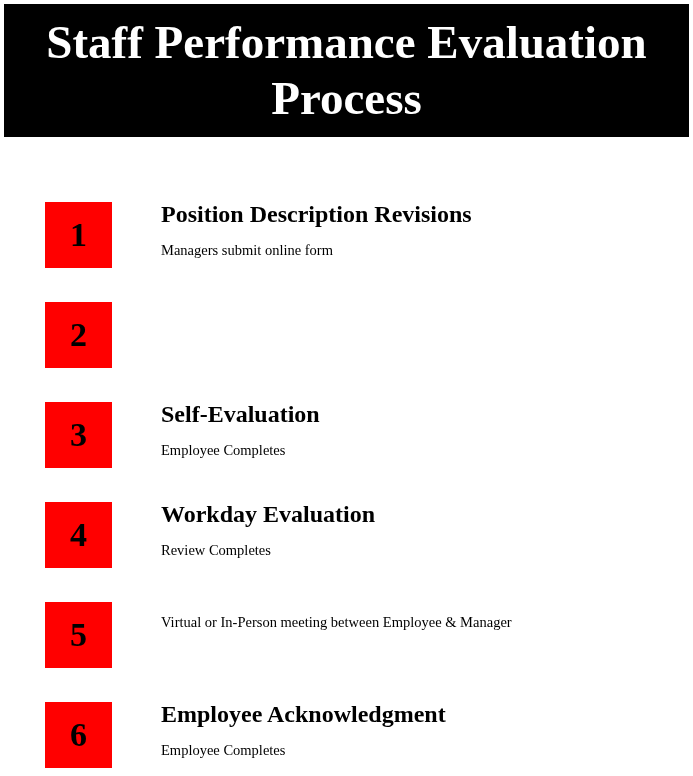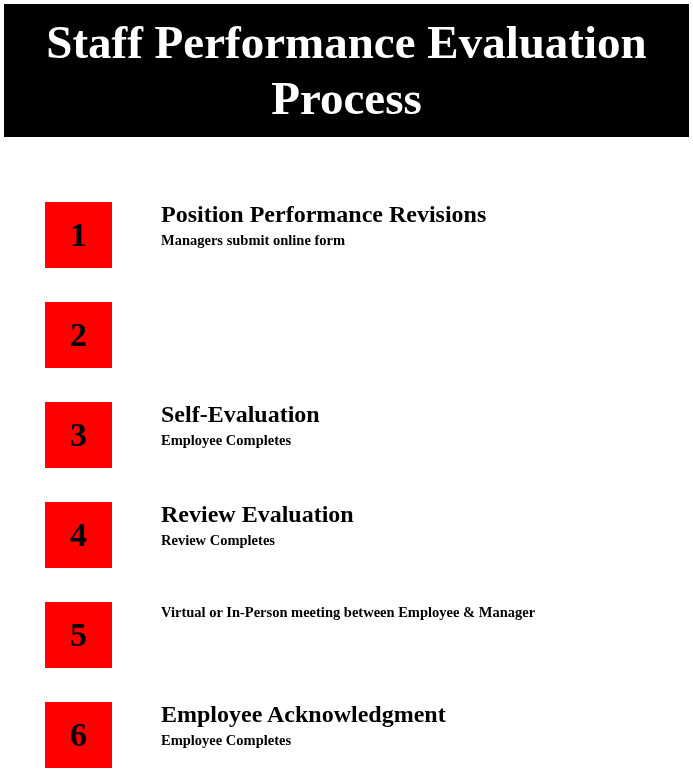--- a/index.html
+++ b/index.html
@@ -81,24 +81,24 @@
     color: #000000;
     font-family: "Liberation Serif", serif;
     font-weight: bold;
     font-size: 24px;
     line-height: 1.15;
     white-space: nowrap;
   }
   .step-sub {
     color: #000000;
     font-family: "Liberation Serif", serif;
-    font-weight: bold;
+    font-weight: normal;
     font-size: 14.5px;
     line-height: 1.2;
-    margin-top: 3px;
+    margin-top: 13px;
     white-space: nowrap;
   }
   .step-sub:empty {
     display: none;
   }
 </style>
 </head>
 <body>
 
 <div class="page">
@@ -107,21 +107,21 @@
     <div class="title-text">Staff Performance Evaluation Process</div>
   </div>
 
   <div class="steps">
 
     <div class="step-row">
       <div class="step-badge">
         <span>1</span>
       </div>
       <div class="step-text">
-        <div class="step-heading">Position Performance Revisions</div>
+        <div class="step-heading">Position Description Revisions</div>
         <div class="step-sub">Managers submit online form</div>
       </div>
     </div>
 
     <div class="step-row">
       <div class="step-badge">
         <span>2</span>
       </div>
     </div>
 
@@ -133,21 +133,21 @@
         <div class="step-heading">Self-Evaluation</div>
         <div class="step-sub">Employee Completes</div>
       </div>
     </div>
 
     <div class="step-row">
       <div class="step-badge">
         <span>4</span>
       </div>
       <div class="step-text">
-        <div class="step-heading">Review Evaluation</div>
+        <div class="step-heading">Workday Evaluation</div>
         <div class="step-sub">Review Completes</div>
       </div>
     </div>
 
     <div class="step-row">
       <div class="step-badge">
         <span>5</span>
       </div>
       <div class="step-text">
         <div class="step-sub">Virtual or In-Person meeting between Employee &amp; Manager</div>

